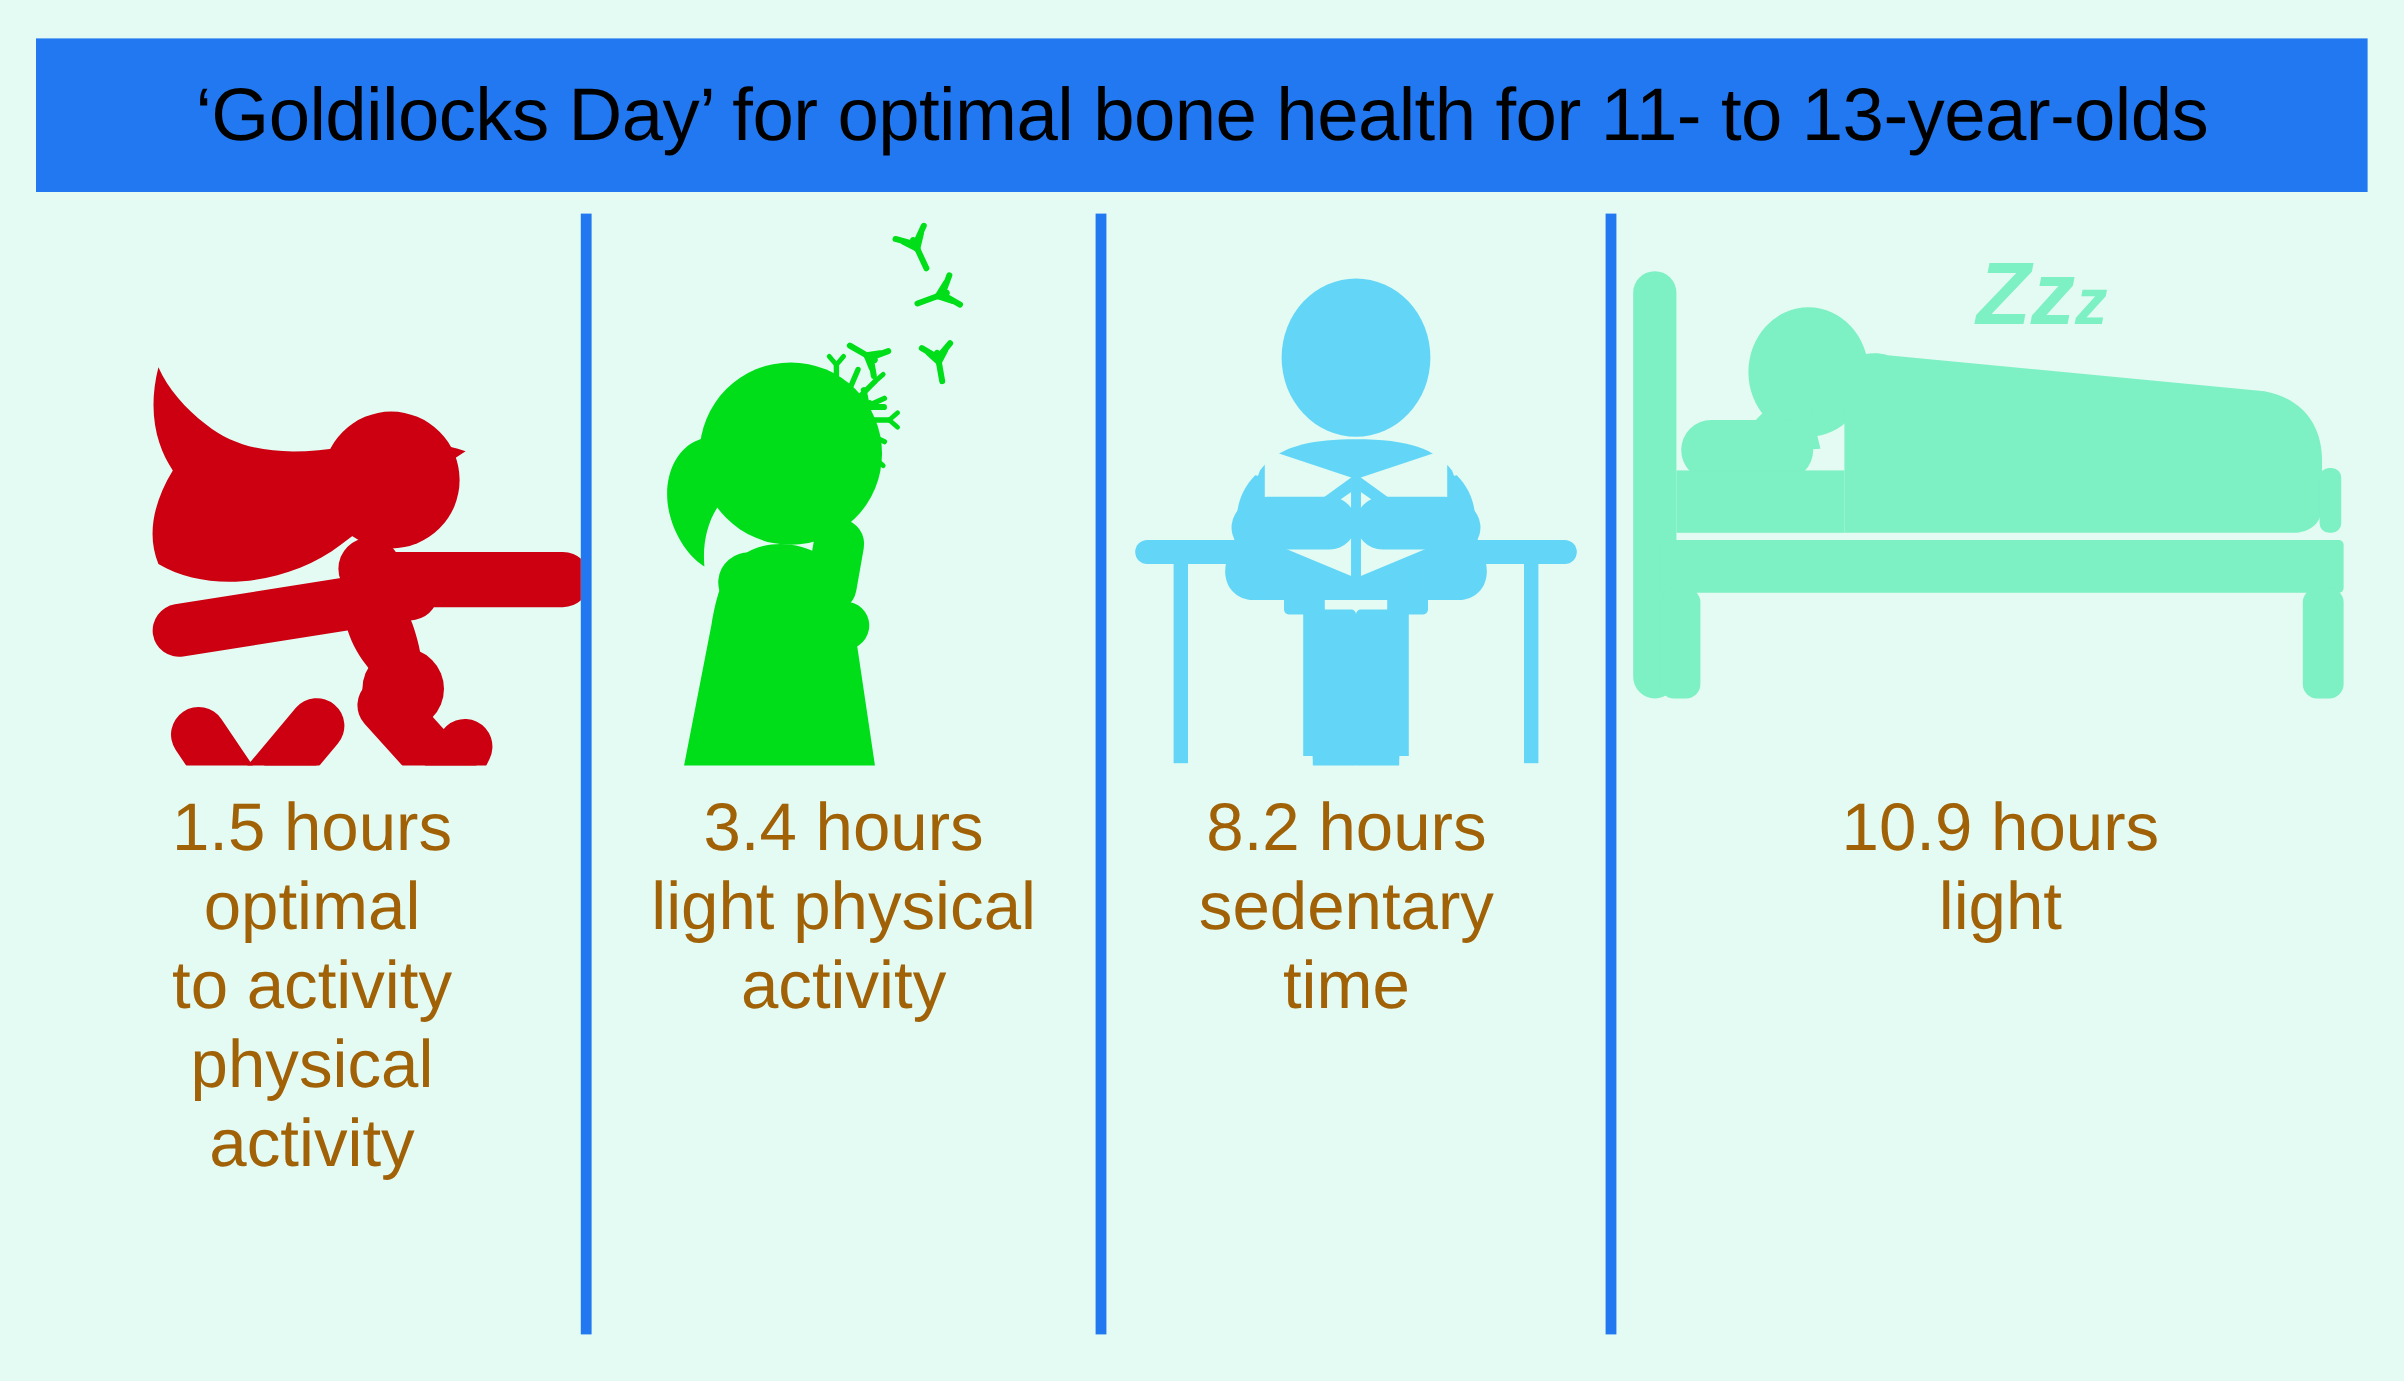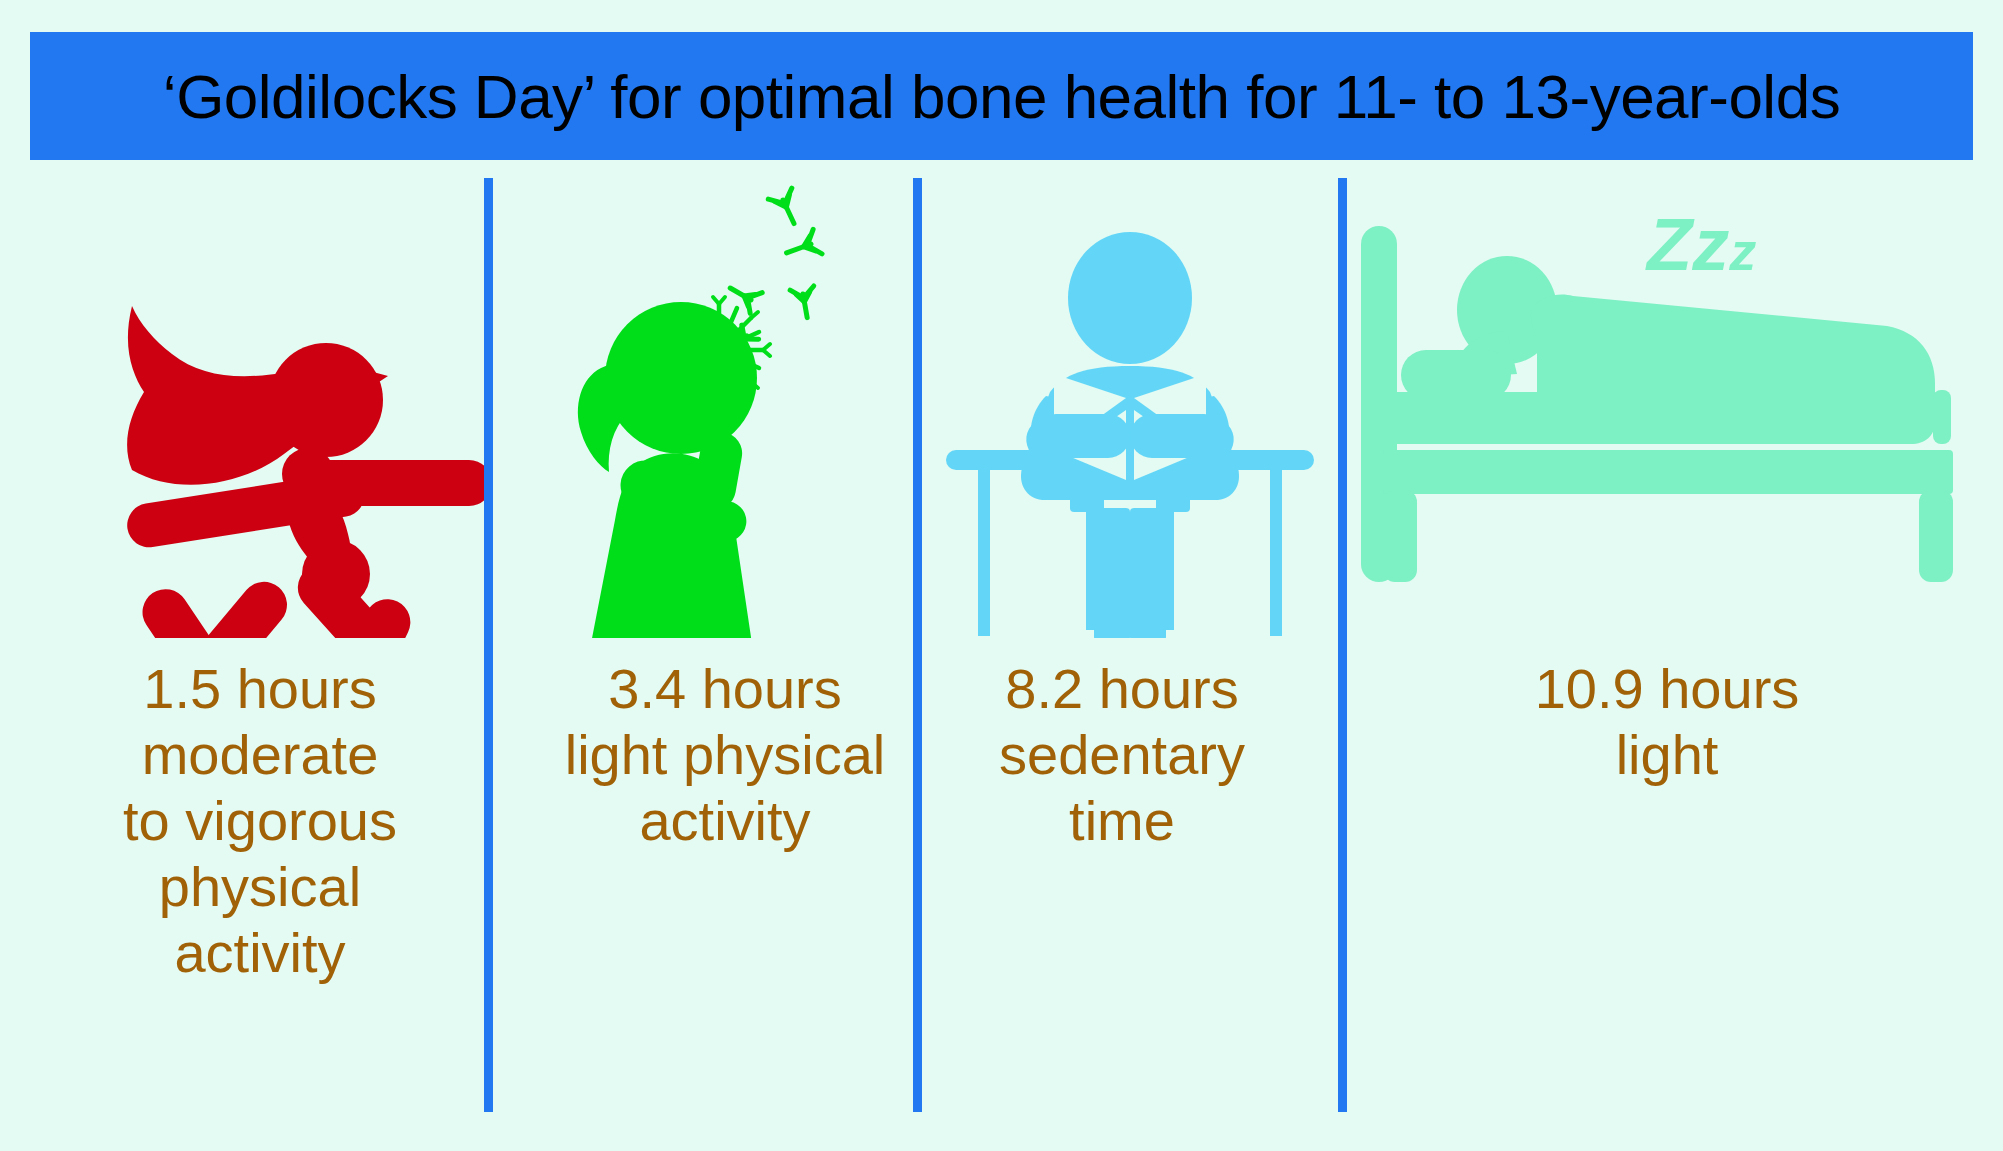--- a/index.html
+++ b/index.html
@@ -52,21 +52,21 @@
   #divider-1 { left: 484px; }
   #divider-2 { left: 913px; }
   #divider-3 { left: 1338px; }
 
   .column {
     position: absolute;
     top: 178px;
     height: 940px;
   }
   #col-1 { left: 36px;   width: 448px; }
-  #col-2 { left: 515px;  width: 420px; }
+  #col-2 { left: 493px;  width: 420px; }
   #col-3 { left: 922px;  width: 400px; }
   #col-4 { left: 1347px; width: 640px; }
 
   .icon-area {
     position: relative;
     width: 100%;
     height: 460px;
   }
   .caption {
     text-align: center;
@@ -128,22 +128,22 @@
           <rect x="178" y="394" width="46" height="130" rx="23" transform="rotate(40 201 459)"></rect>
 
           <rect x="130" y="404" width="46" height="130" rx="23" transform="rotate(-34 153 469)"></rect>
 
           <circle cx="206" cy="470" r="24"></circle>
         </g>
       </svg>
     </div>
     <div class="caption" id="cap-1">
       <div>1.5 hours</div>
-      <div>moderate</div>
-      <div>to vigorous</div>
+      <div>optimal</div>
+      <div>to activity</div>
       <div>physical</div>
       <div>activity</div>
     </div>
   </div>
 
   <div class="column" id="col-2">
     <div class="icon-area">
       <svg width="420" height="460" viewBox="0 0 420 460" aria-label="girl blowing a dandelion">
         <g fill="#00de1a">
 

